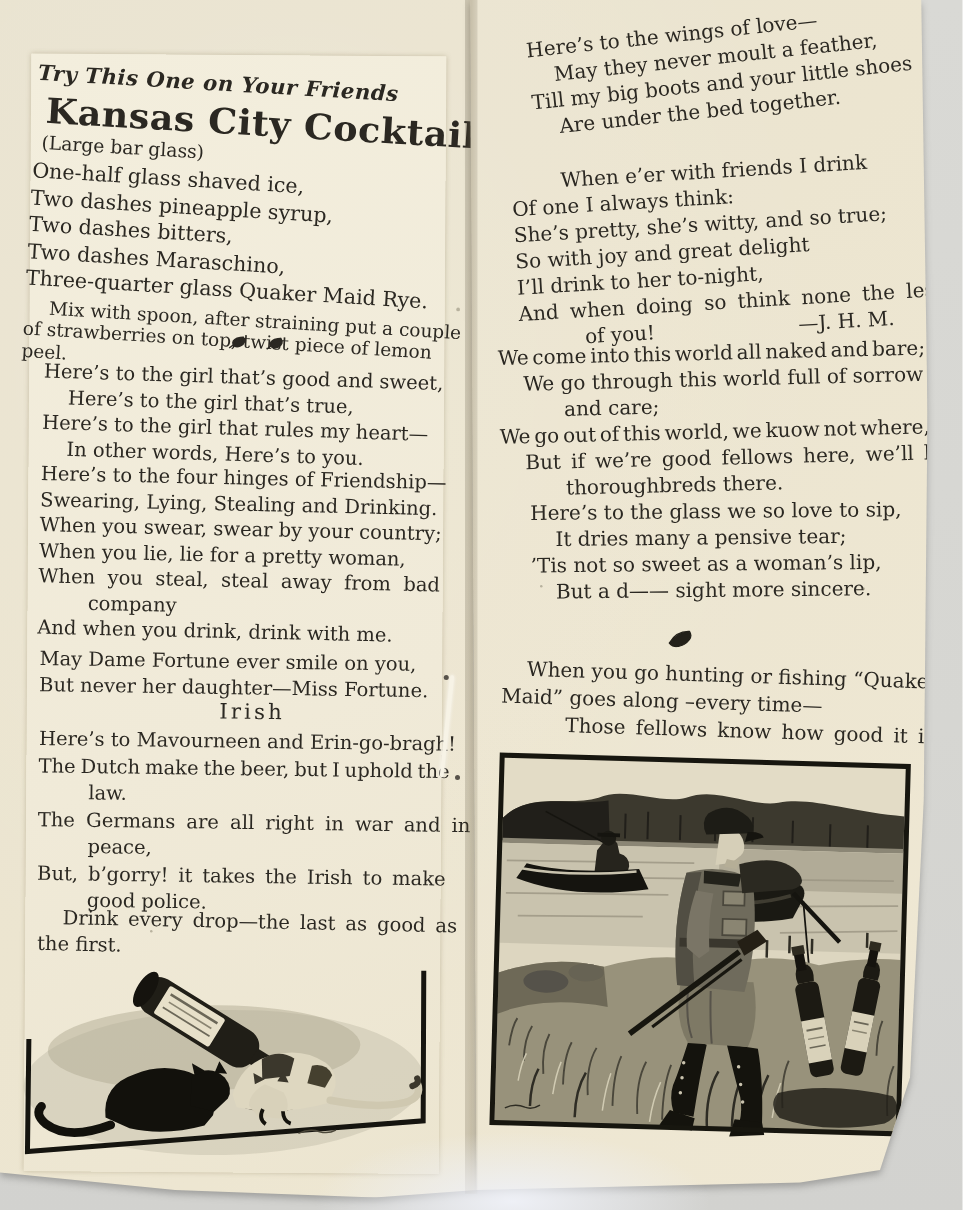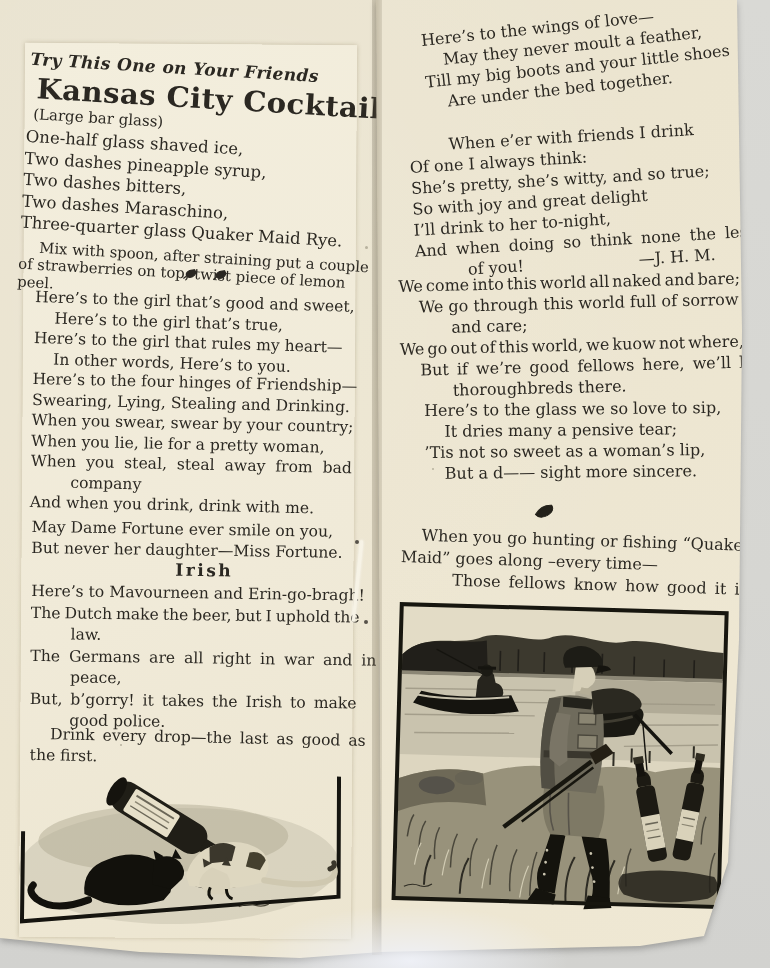--- a/index.html
+++ b/index.html
@@ -27,21 +27,21 @@
   .blk{position:absolute;white-space:nowrap}
   .line{white-space:nowrap}
   .ind1{padding-left:20px}.ind2{padding-left:40px}.ind3{padding-left:52px}
   .kicker{font-style:italic;font-weight:bold;font-size:17px;letter-spacing:.4px}
   .title{font-weight:bold;font-size:28px;letter-spacing:.4px;transform:scaleX(1.04);transform-origin:left}
   .glass{font-size:15px}
   .ingredients{font-size:16.5px;line-height:21.5px}
   .mix{font-size:14.8px;line-height:17.5px}
   .verse{font-size:15.6px;line-height:20.5px}
   .verseR{font-size:16px;line-height:21px}
-  .heading{font-weight:bold;font-size:17px;letter-spacing:2.5px}
+  .heading{font-weight:normal;font-size:17px;letter-spacing:2.5px}
   .sigrow{display:flex;justify-content:space-between;width:300px}
   .orn{display:flex;gap:14px}
   .speck{position:absolute;border-radius:50%;background:#8d8772;opacity:.55}
   .staple-slit{position:absolute;left:356px;top:540px;width:3px;height:82px;background:#f7f3e6;
     transform:rotate(6deg);border-radius:2px;box-shadow:0 0 3px rgba(255,255,255,.8)}
   .staple-dot{position:absolute;width:4px;height:4px;border-radius:50%;background:#57524a}
 </style>
 </head>
 <body>
 

